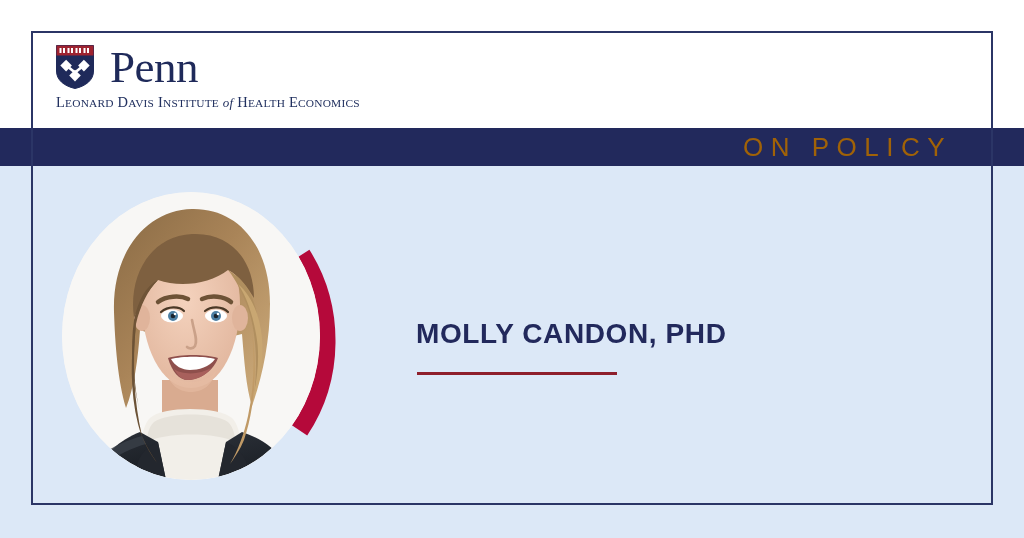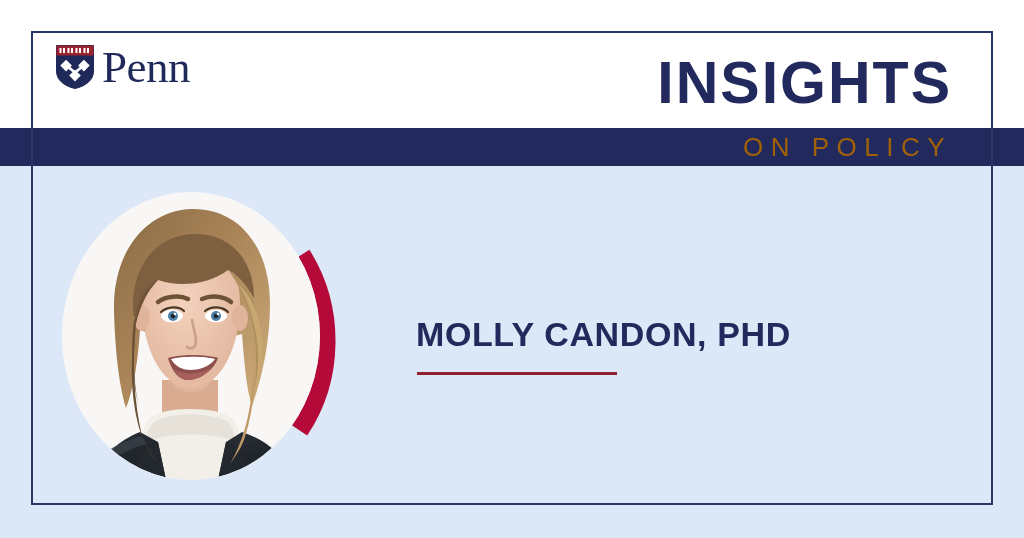--- a/index.html
+++ b/index.html
@@ -72,21 +72,21 @@
     position: absolute;
     left: 55px;
     top: 44px;
     display: flex;
     flex-direction: column;
     align-items: flex-start;
   }
   .logo-top {
     display: flex;
     align-items: center;
-    gap: 7px;
+    gap: 15px;
     height: 46px;
   }
   .shield {
     width: 40px;
     height: 46px;
     flex: 0 0 auto;
   }
   .logo-penn {
     font-family: "Liberation Serif", serif;
     font-size: 45px;
@@ -178,21 +178,21 @@
     overflow: visible;
   }
 
   
   .name {
     position: absolute;
     left: 416px;
     top: 313px;
     font-family: "Liberation Sans", sans-serif;
     font-weight: 700;
-    font-size: 34px;
+    font-size: 28px;
     line-height: 42px;
     letter-spacing: 0.6px;
     color: #22295c;
     white-space: nowrap;
   }
   .name-rule {
     position: absolute;
     left: 417px;
     top: 372px;
     width: 200px;
@@ -230,23 +230,30 @@
           <g fill="#ffffff">
             <rect x="7" y="17.5" width="8.2" height="8.2" transform="rotate(45 11.1 21.6)"></rect>
             <rect x="24.8" y="17.5" width="8.2" height="8.2" transform="rotate(45 28.9 21.6)"></rect>
             <rect x="15.9" y="27.5" width="8.2" height="8.2" transform="rotate(45 20 31.6)"></rect>
           </g>
           <path d="M12 22 L20 28.5 L28 22" fill="none" stroke="#ffffff" stroke-width="2.6"></path>
         </svg>
       </span>
       <span class="logo-penn">Penn</span>
     </div>
+    <div class="logo-tagline">
+      <span class="sc">L</span><span class="sm">EONARD</span>
+      <span class="sc">D</span><span class="sm">AVIS</span>
+      <span class="sc">I</span><span class="sm">NSTITUTE</span>
+      <span class="of">of</span>
+      <span class="sc">H</span><span class="sm">EALTH</span>
+      <span class="sc">E</span><span class="sm">CONOMICS</span>
+    </div>
   </div>
 
-  <div class="insights">INSIGHTS</div>
   <div class="on-policy">ON POLICY</div>
 
   <div class="portrait-wrap">
 
     <svg class="arc" viewBox="0 0 300 292" xmlns="http://www.w3.org/2000/svg">
       <path d="M 236 65 A 132 146 0 0 1 234 236" fill="none" stroke="#b5093a" stroke-width="27" stroke-linecap="butt"></path>
     </svg>
 
     <div class="portrait-circle">
       <svg class="portrait-svg" viewBox="0 0 258 288" xmlns="http://www.w3.org/2000/svg">

